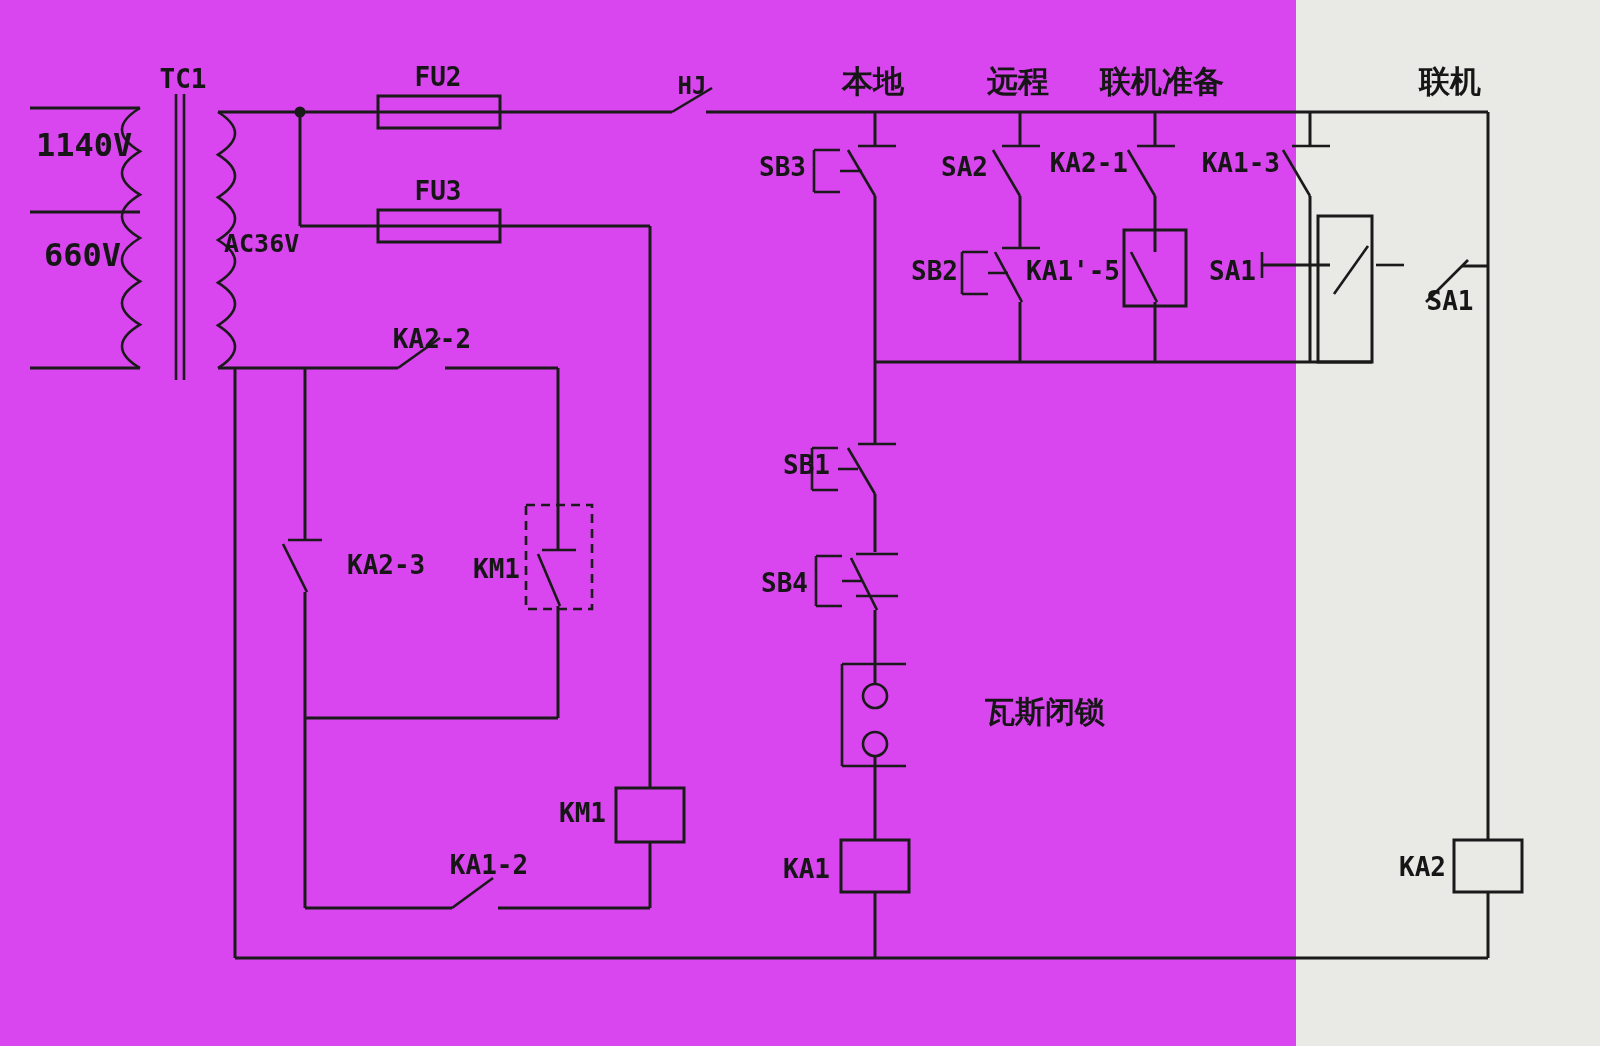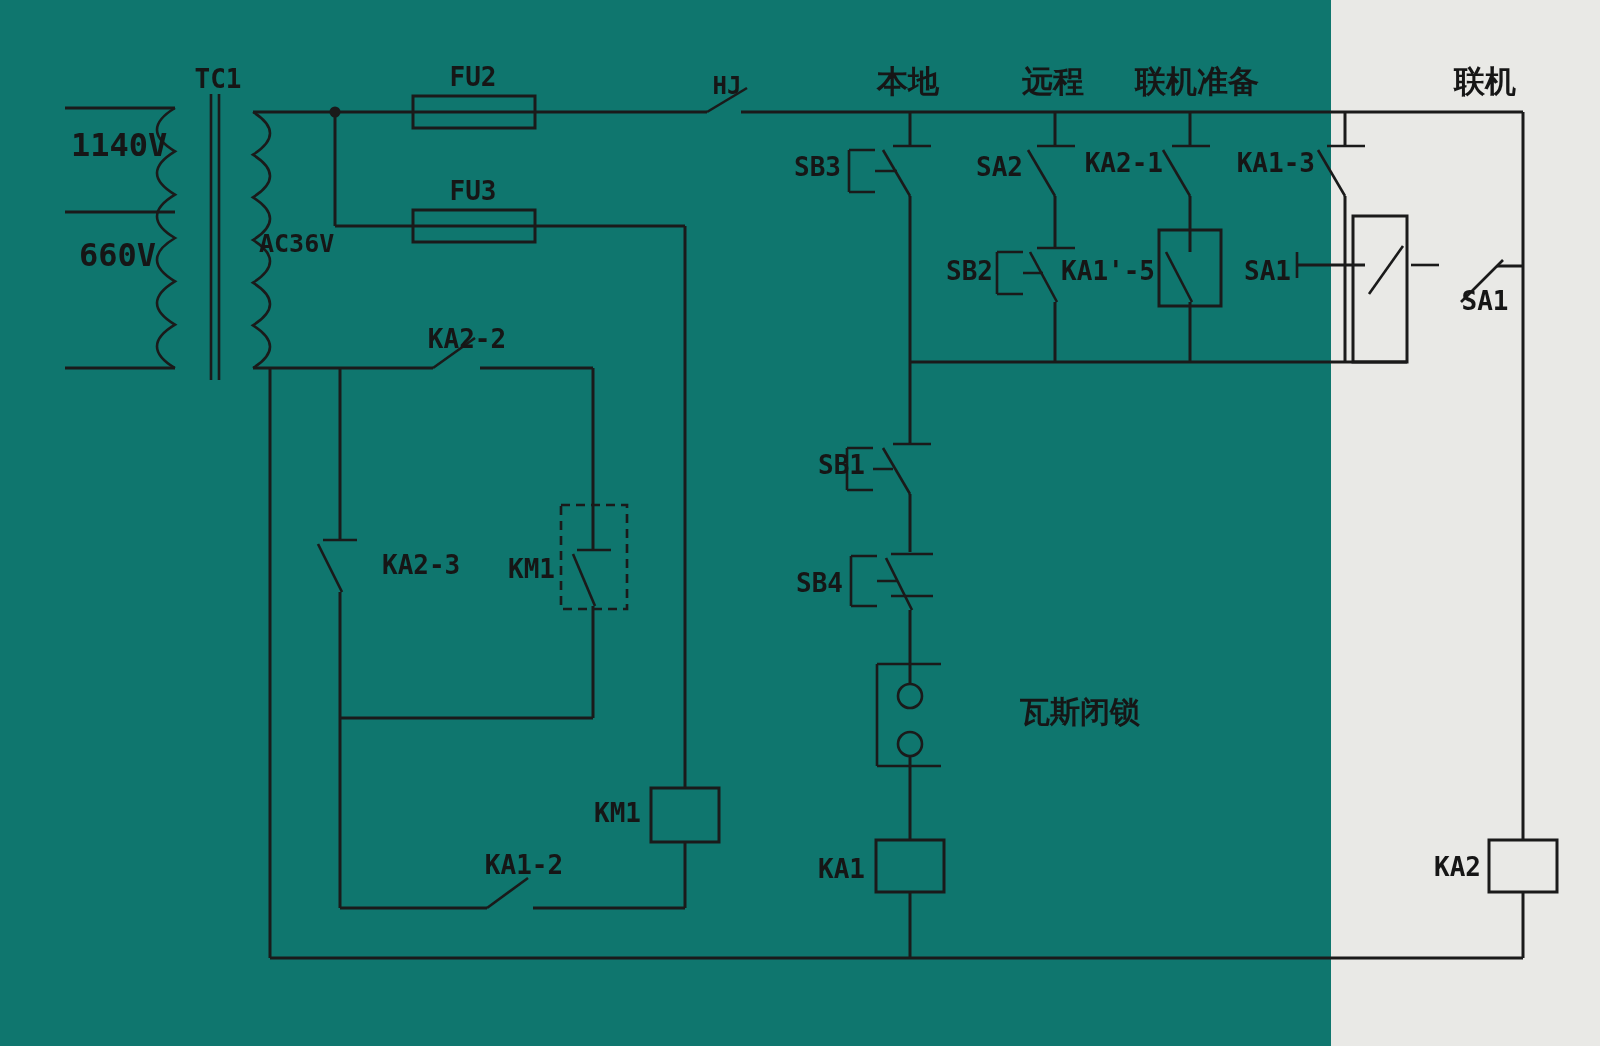--- a/index.html
+++ b/index.html
@@ -1,21 +1,20 @@
 <!DOCTYPE html>
 <html><head>
 <meta charset="utf-8">
 <style>
   html,body{margin:0;padding:0;background:#e9e9e6;}
   .page{
     width:1296px;height:1046px;
-    background:#0f766e;
+    background:#d946ef;
     position:relative;
     font-family:"DejaVu Sans","Liberation Sans",sans-serif;
-    padding-left:35px;
   }
   svg{display:block;}
   .w{fill:none;stroke:#1a1a1a;stroke-width:3;stroke-linecap:butt;stroke-linejoin:miter;}
   .w2{fill:none;stroke:#1a1a1a;stroke-width:2.6;}
   .box{fill:none;stroke:#1a1a1a;stroke-width:3;}
   .dashed{fill:none;stroke:#1a1a1a;stroke-width:2.6;stroke-dasharray:9 6;}
   .dot{fill:#1a1a1a;stroke:none;}
   text{
     fill:#161616;
     font-family:"DejaVu Sans Mono","DejaVu Sans",monospace;

